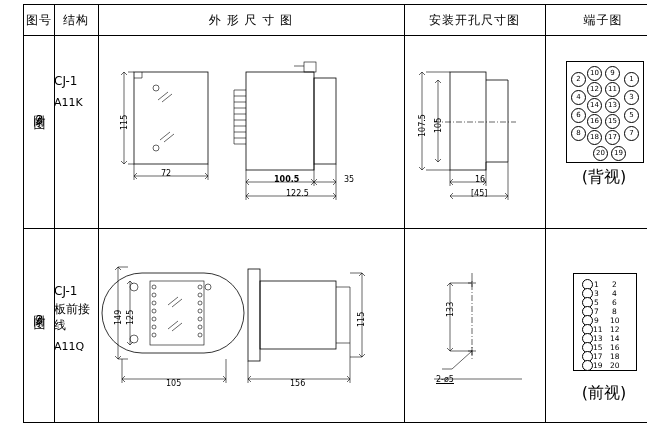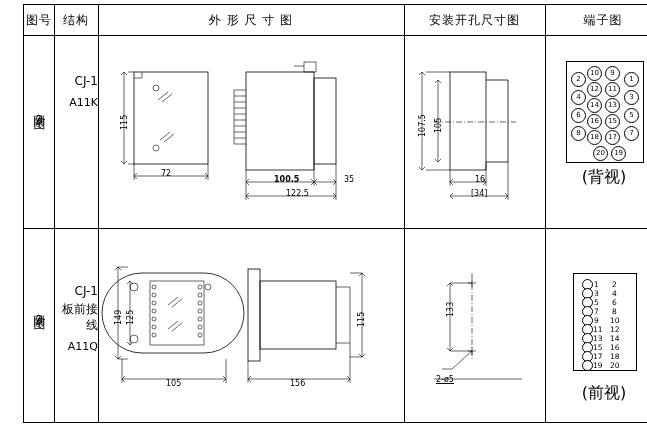--- a/index.html
+++ b/index.html
@@ -9,21 +9,21 @@
   .tbl{position:absolute;left:4px;top:4px;width:639px;height:419px;border:1px solid #000;box-sizing:border-box;}
 
   
   .vline{position:absolute;top:0;width:1px;background:#000;}
   .hline{position:absolute;left:0;height:1px;background:#000;}
 
   .hdr{position:absolute;top:0;height:31px;display:flex;align-items:center;justify-content:center;
        font-size:12px;letter-spacing:1px;}
 
   .vlabel{position:absolute;width:30px;text-align:center;font-size:12px;line-height:15px;}
-  .slabel{position:absolute;width:44px;text-align:right;font-size:12px;line-height:16px;}
+  .slabel{position:absolute;width:44px;text-align:left;font-size:12px;line-height:16px;}
 
   .dim{position:absolute;font-size:8px;color:#000;white-space:nowrap;}
   .dimv{position:absolute;font-size:8px;color:#000;white-space:nowrap;transform:rotate(-90deg);transform-origin:left top;}
 
   .cap{position:absolute;font-size:16px;text-align:center;width:90px;}
 
   svg{position:absolute;left:0;top:0;overflow:visible;}
   .ln{stroke:#000;stroke-width:0.8;fill:none;}
   .lnt{stroke:#000;stroke-width:0.6;fill:none;}
   .dash{stroke:#000;stroke-width:0.6;fill:none;stroke-dasharray:6 2 1 2;}
@@ -145,21 +145,21 @@
       <path class="lnt" d="M46 134 L46 150 M82 126 L82 150"></path>
 
       <path class="lnt" d="M46 160 L104 160"></path>
       <path class="lnt" d="M49 157 L46 160 L49 163"></path>
       <path class="lnt" d="M101 157 L104 160 L101 163"></path>
       <path class="lnt" d="M104 126 L104 164"></path>
     </svg>
     <div class="dimv" style="left:394px;top:132px;">107.5</div>
     <div class="dimv" style="left:410px;top:128px;">105</div>
     <div class="dim" style="left:451px;top:170px;">16</div>
-    <div class="dim" style="left:447px;top:184px;">[34]</div>
+    <div class="dim" style="left:447px;top:184px;">[45]</div>
 
     <div class="term-box" style="left:542px;top:56px;width:76px;height:100px;">
 
       <div class="tnum" style="left:57px;top:10px;">1</div>
       <div class="tnum" style="left:57px;top:28px;">3</div>
       <div class="tnum" style="left:57px;top:46px;">5</div>
       <div class="tnum" style="left:57px;top:64px;">7</div>
 
       <div class="tnum" style="left:4px;top:10px;">2</div>
       <div class="tnum" style="left:4px;top:28px;">4</div>

